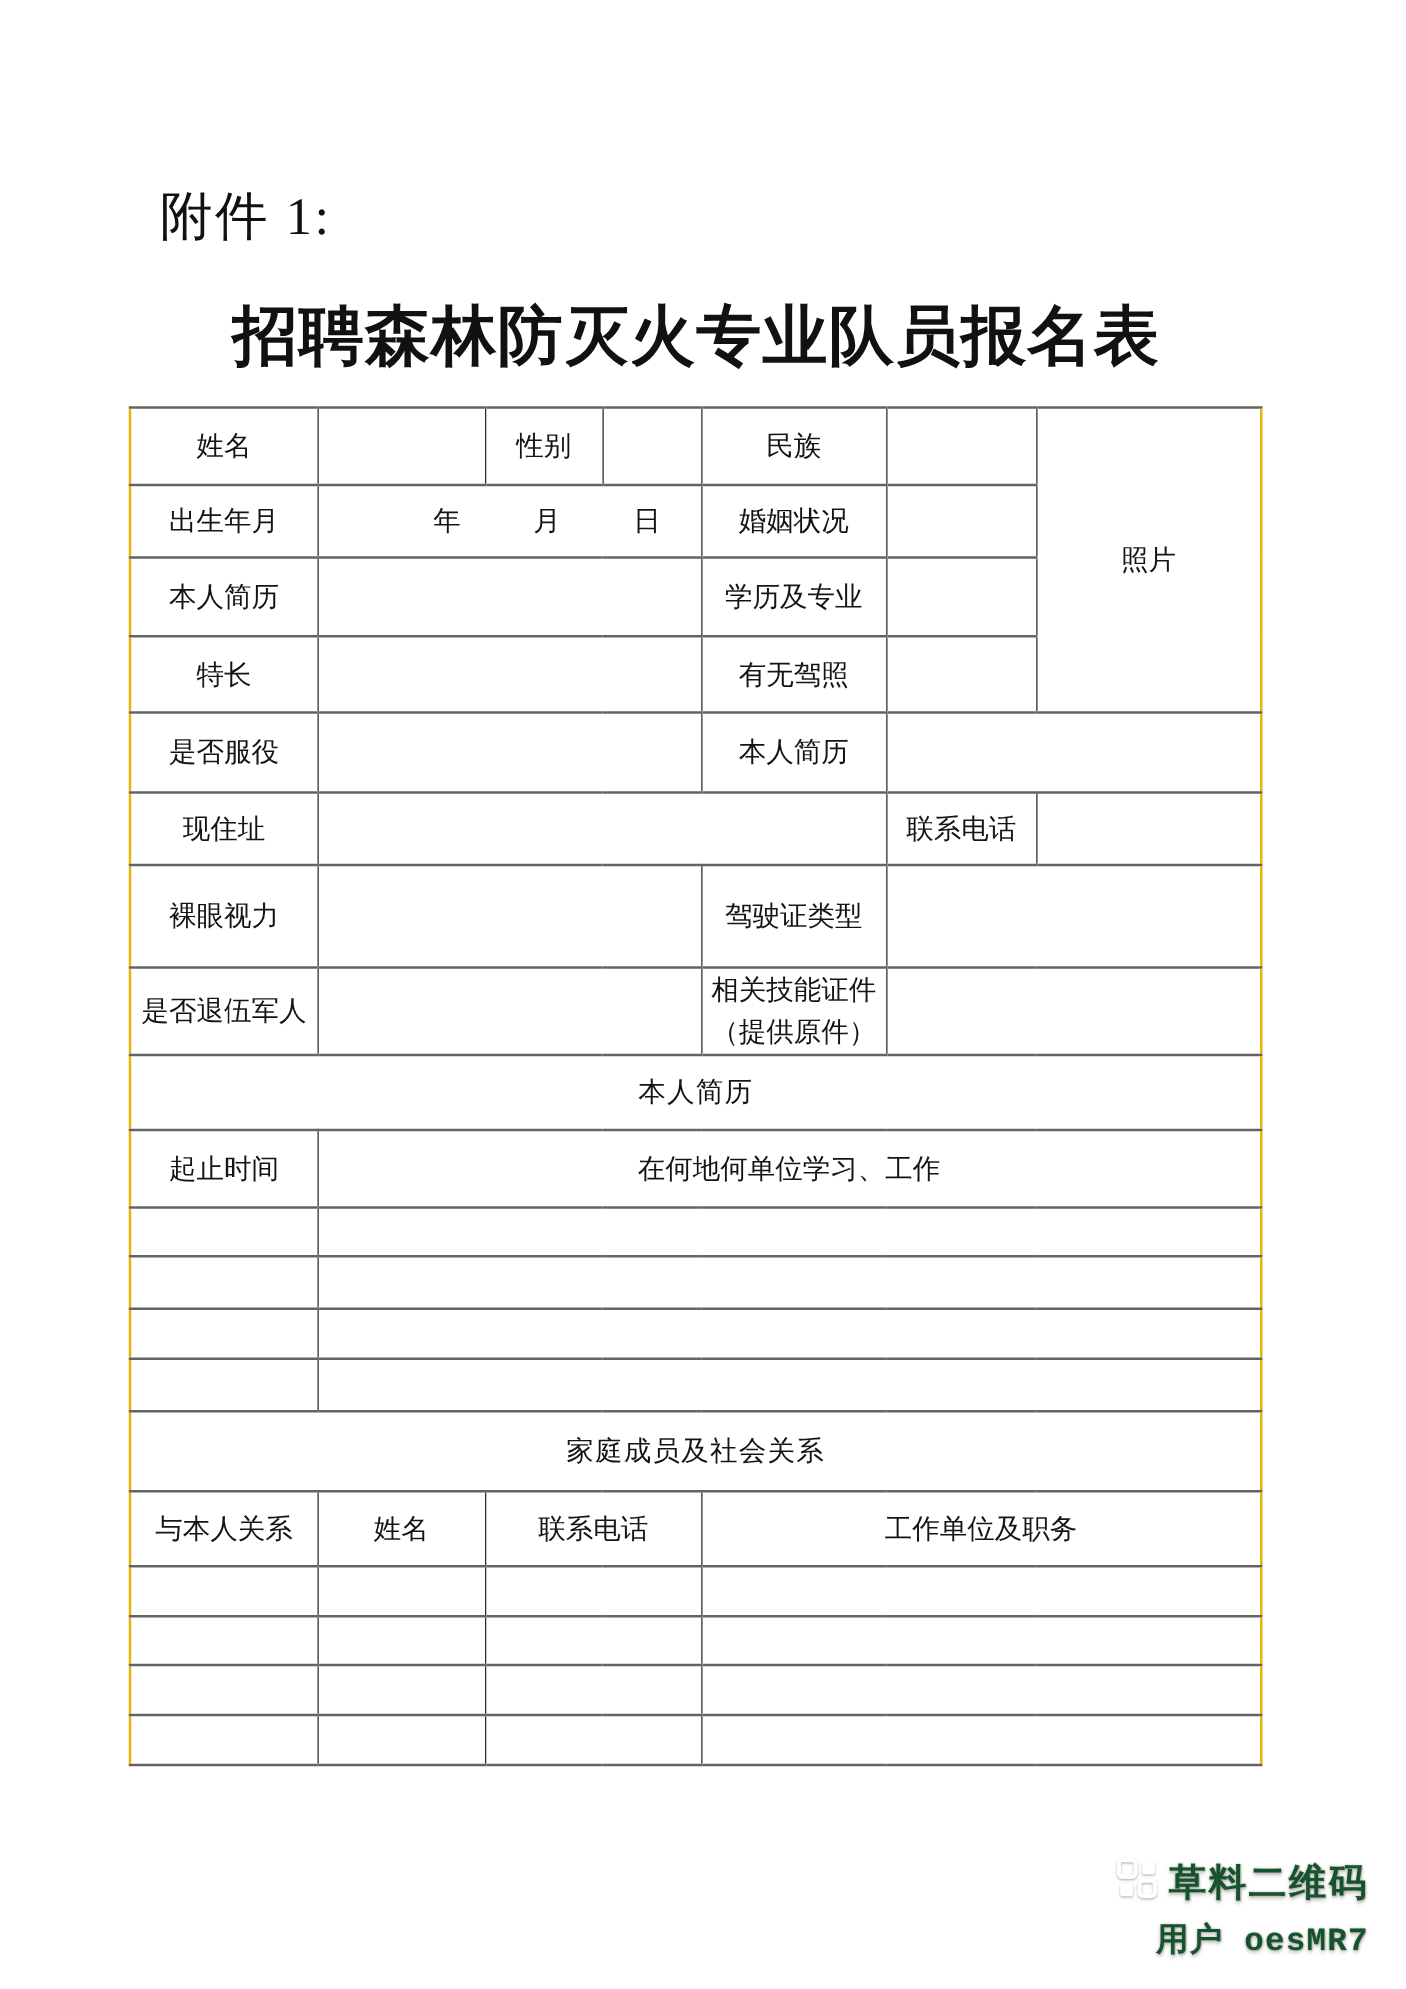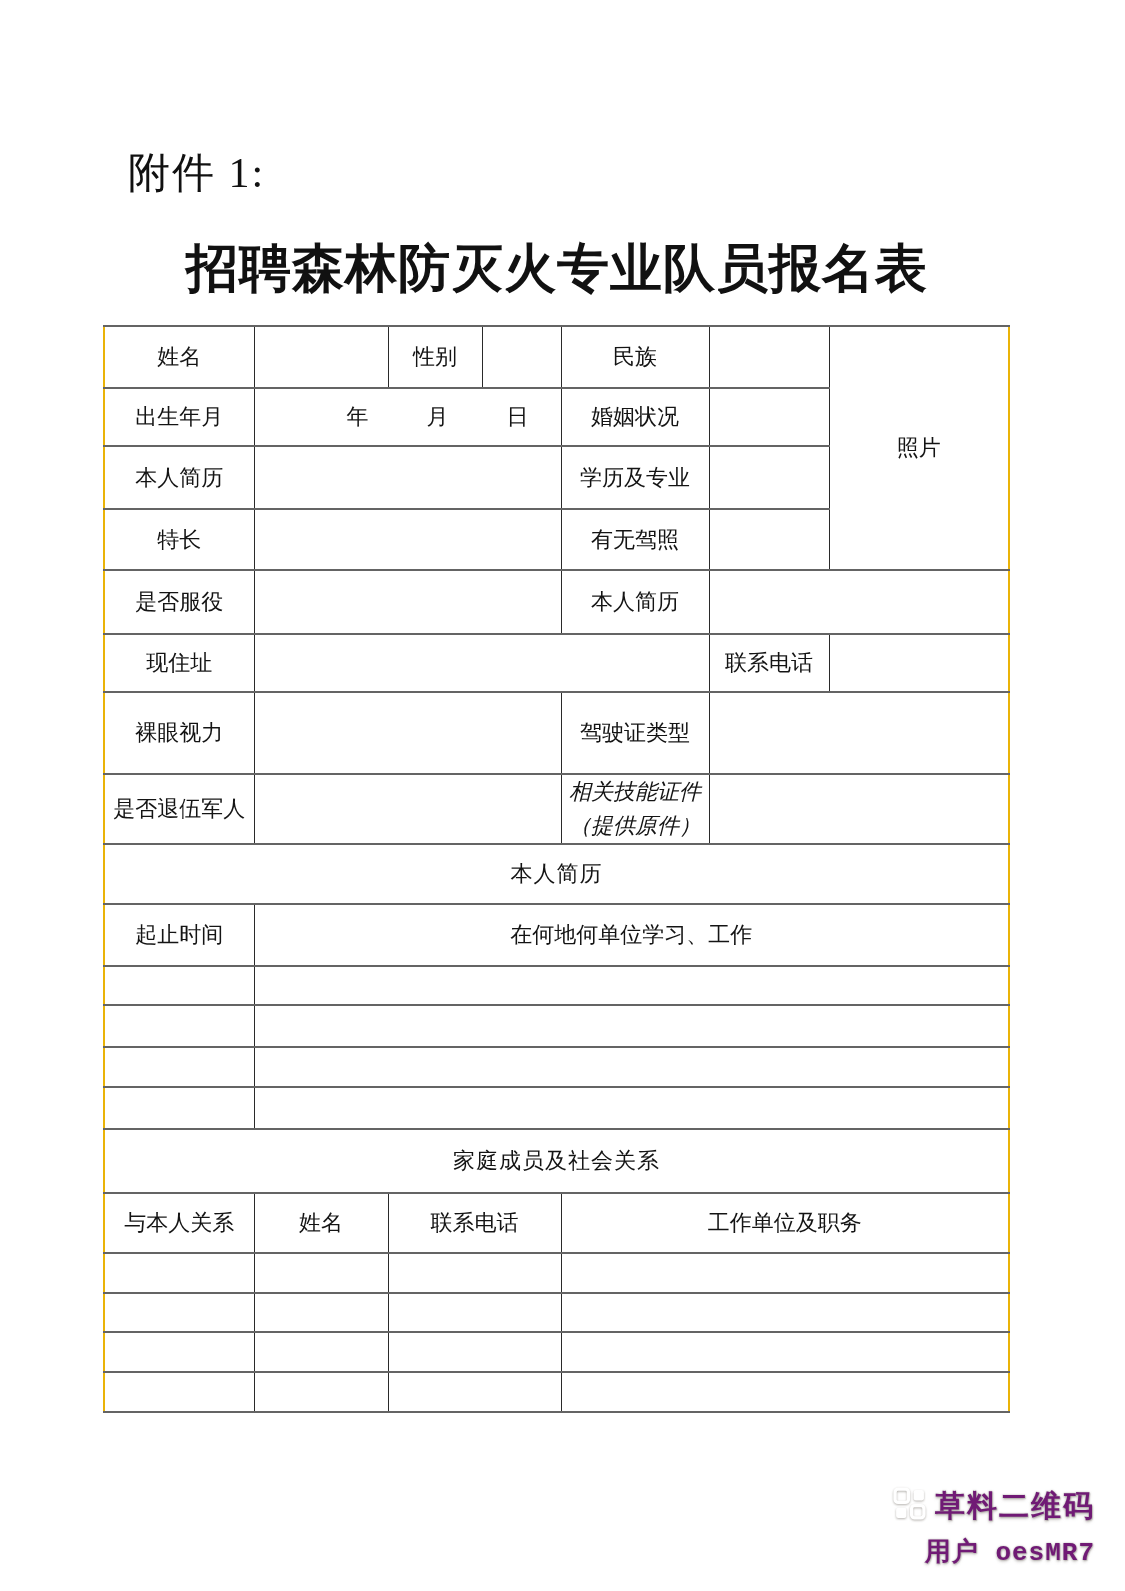--- a/index.html
+++ b/index.html
@@ -47,37 +47,37 @@
     border-right: 1px solid #2a2a2a;
     border-top: 2px solid #646464;
     border-bottom: 2px solid #646464;
     text-align: center;
     vertical-align: middle;
     font-size: 22px;
     color: #141414;
     overflow: hidden;
   }
   td.small-label { font-size: 20px; font-family: Liberation Serif, serif; }
-  td.tiny-label { font-size: 18px; line-height: 1.55; font-style: italic; }
+  td.tiny-label { font-size: 18px; line-height: 1.55; }
   td.section-header { font-size: 27px; letter-spacing: 1px; }
 
   .ymd-flex {
     display: flex;
     justify-content: space-between;
     padding: 0 32px 0 92px;
   }
 
   .watermark {
     position: absolute;
     top: 1486px;
     right: 30px;
     text-align: right;
     font-family: "DejaVu Sans", "Liberation Sans", sans-serif;
     font-weight: bold;
-    color: #701a75;
+    color: #14532d;
   }
   .wm-line1 {
     display: flex;
     align-items: center;
     justify-content: flex-end;
     gap: 9px;
     font-size: 30px;
     letter-spacing: 2px;
     text-shadow: 0 0 2px rgba(150,145,140,0.75), 0 2px 3px rgba(160,155,150,0.5), 1px 1px 1px rgba(170,165,160,0.5);
   }

